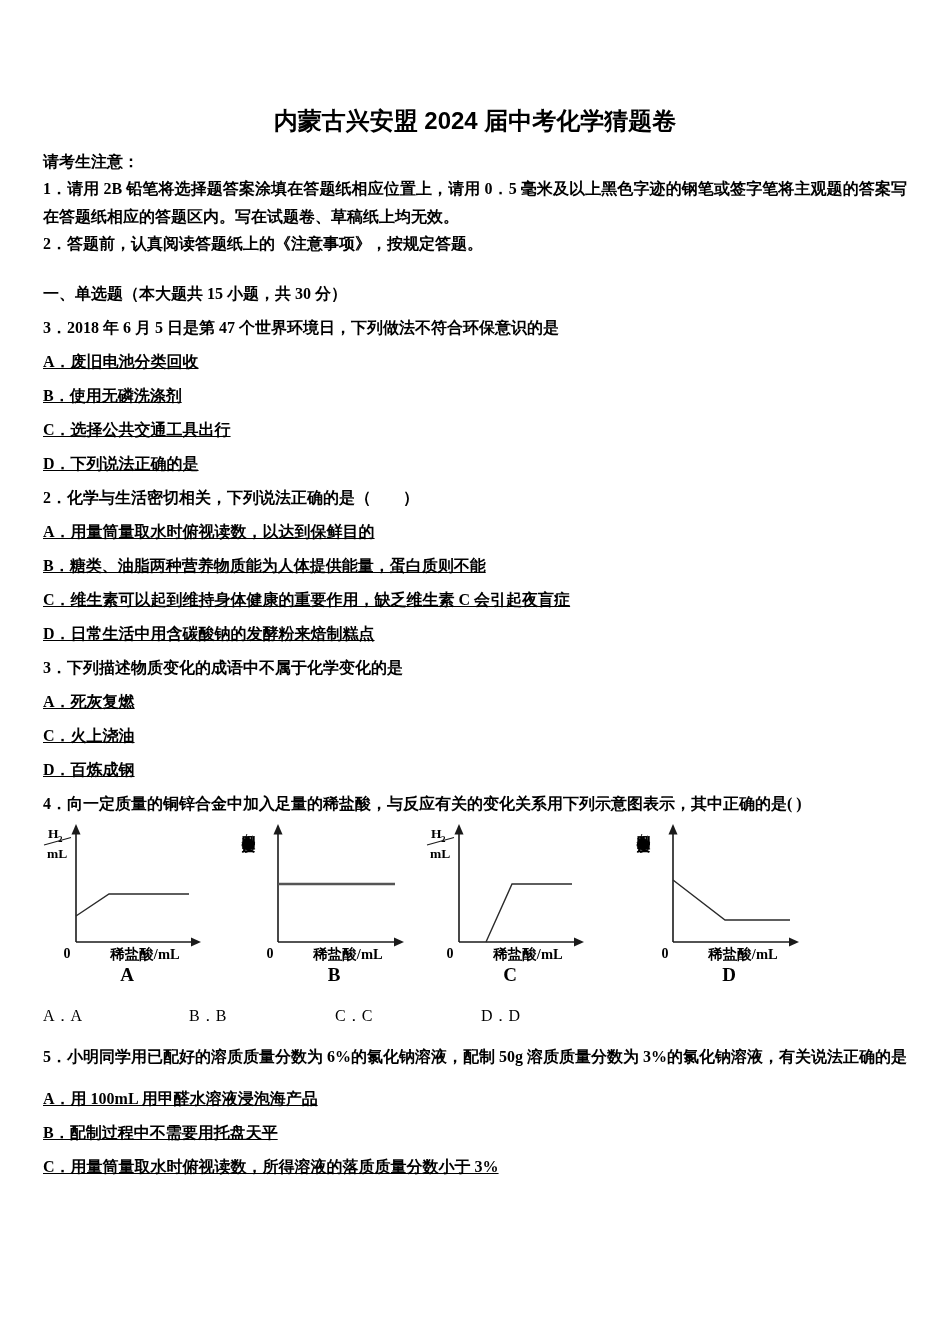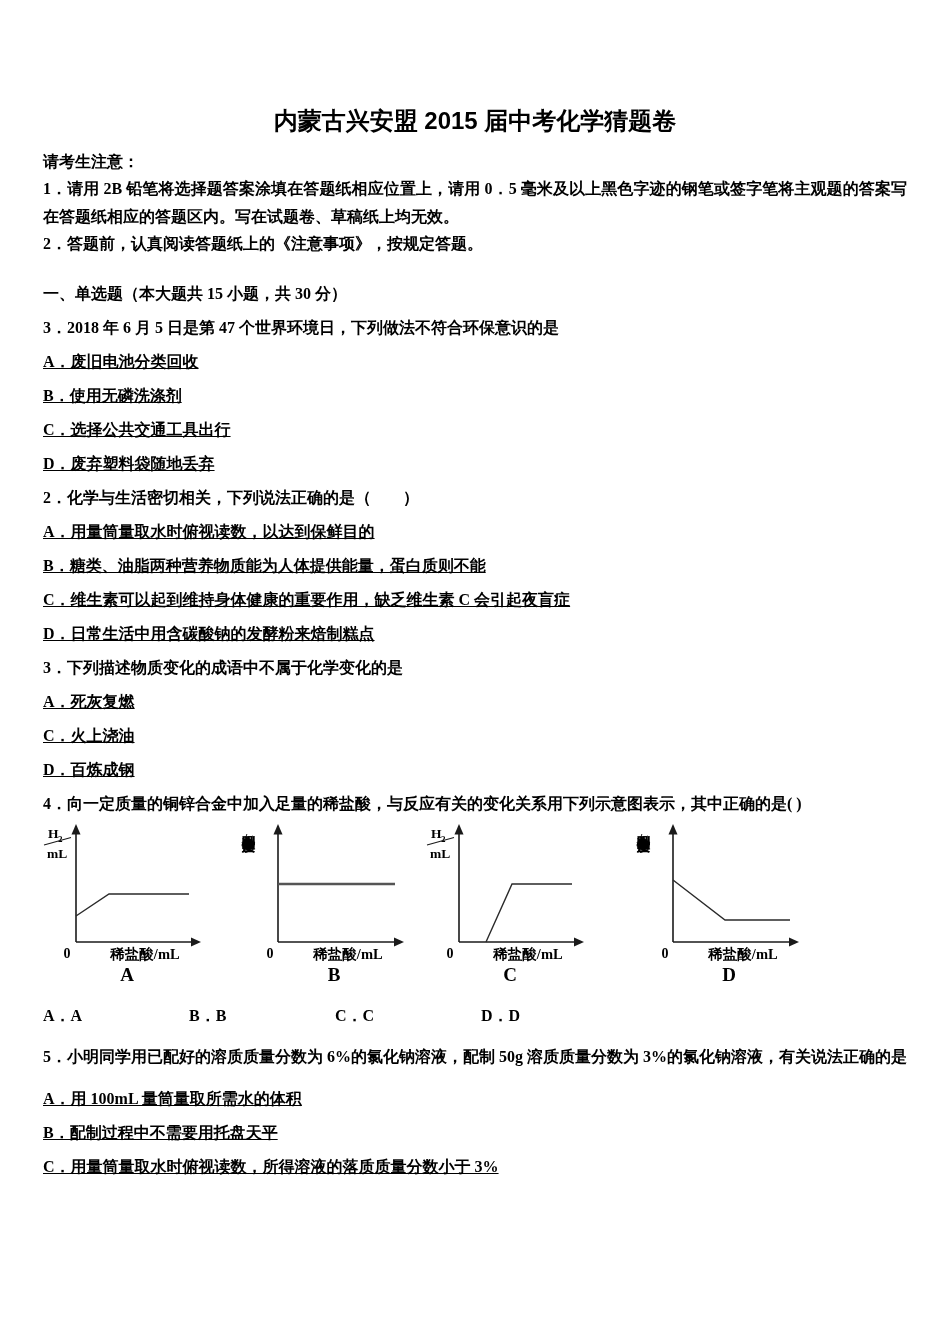--- a/index.html
+++ b/index.html
@@ -94,43 +94,43 @@
     font-size:19px;
     font-weight:600;
     line-height:22px;
     margin-top:2px;
   }
   .graph-b .gletter,.graph-d .gletter{padding-left:19px;}
   
   .answer-row{
     display:flex;
     margin:20px 0 0 0;
-    font-weight:700;
+    font-weight:400;
     line-height:20px;
   }
   .answer-row .ans{width:146px;}
 </style>
 </head>
 <body>
 
 <div class="page">
 
-  <h1 class="title">内蒙古兴安盟 2015 届中考化学猜题卷</h1>
+  <h1 class="title">内蒙古兴安盟 2024 届中考化学猜题卷</h1>
 
   <p class="notice-head">请考生注意：</p>
   <p class="notice">1．请用 2B 铅笔将选择题答案涂填在答题纸相应位置上，请用 0．5 毫米及以上黑色字迹的钢笔或签字笔将主观题的答案写在答题纸相应的答题区内。写在试题卷、草稿纸上均无效。</p>
   <p class="notice">2．答题前，认真阅读答题纸上的《注意事项》，按规定答题。</p>
 
   <p class="section">一、单选题（本大题共 15 小题，共 30 分）</p>
 
   <p class="stem">3．2018 年 6 月 5 日是第 47 个世界环境日，下列做法不符合环保意识的是</p>
   <p class="opt">A．废旧电池分类回收</p>
   <p class="opt">B．使用无磷洗涤剂</p>
   <p class="opt">C．选择公共交通工具出行</p>
-  <p class="opt">D．废弃塑料袋随地丢弃</p>
+  <p class="opt">D．下列说法正确的是</p>
 
   <p class="stem">2．化学与生活密切相关，下列说法正确的是（　　）</p>
   <p class="opt">A．用量筒量取水时俯视读数，以达到保鲜目的</p>
   <p class="opt">B．糖类、油脂两种营养物质能为人体提供能量，蛋白质则不能</p>
   <p class="opt">C．维生素可以起到维持身体健康的重要作用，缺乏维生素 C 会引起夜盲症</p>
   <p class="opt">D．日常生活中用含碳酸钠的发酵粉来焙制糕点</p>
 
   <p class="stem">3．下列描述物质变化的成语中不属于化学变化的是</p>
   <p class="opt">A．死灰复燃</p>
   <p class="opt">C．火上浇油</p>
@@ -215,17 +215,17 @@
   </div>
 
   <div class="answer-row">
     <span class="ans">A．A</span>
     <span class="ans">B．B</span>
     <span class="ans">C．C</span>
     <span class="ans">D．D</span>
   </div>
 
   <p class="stem-wide">5．小明同学用已配好的溶质质量分数为 6%的氯化钠溶液，配制 50g 溶质质量分数为 3%的氯化钠溶液，有关说法正确的是</p>
-  <p class="opt">A．用 100mL 量筒量取所需水的体积</p>
+  <p class="opt">A．用 100mL 用甲醛水溶液浸泡海产品</p>
   <p class="opt">B．配制过程中不需要用托盘天平</p>
   <p class="opt">C．用量筒量取水时俯视读数，所得溶液的落质质量分数小于 3%</p>
 
 </div>
 
 </body></html>

